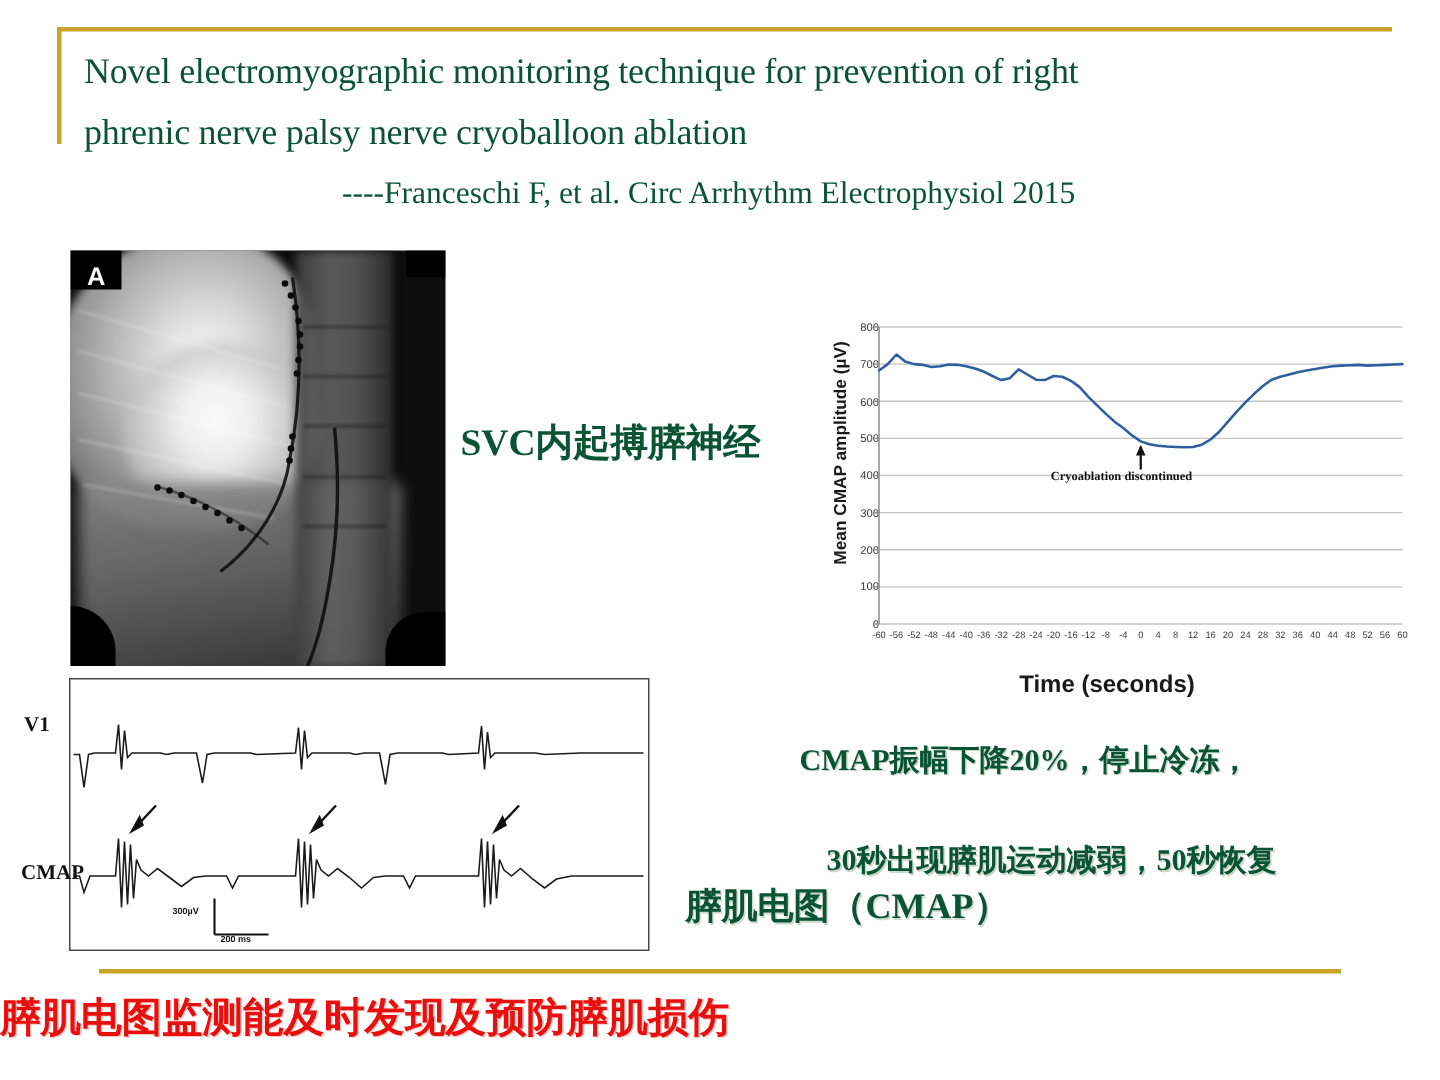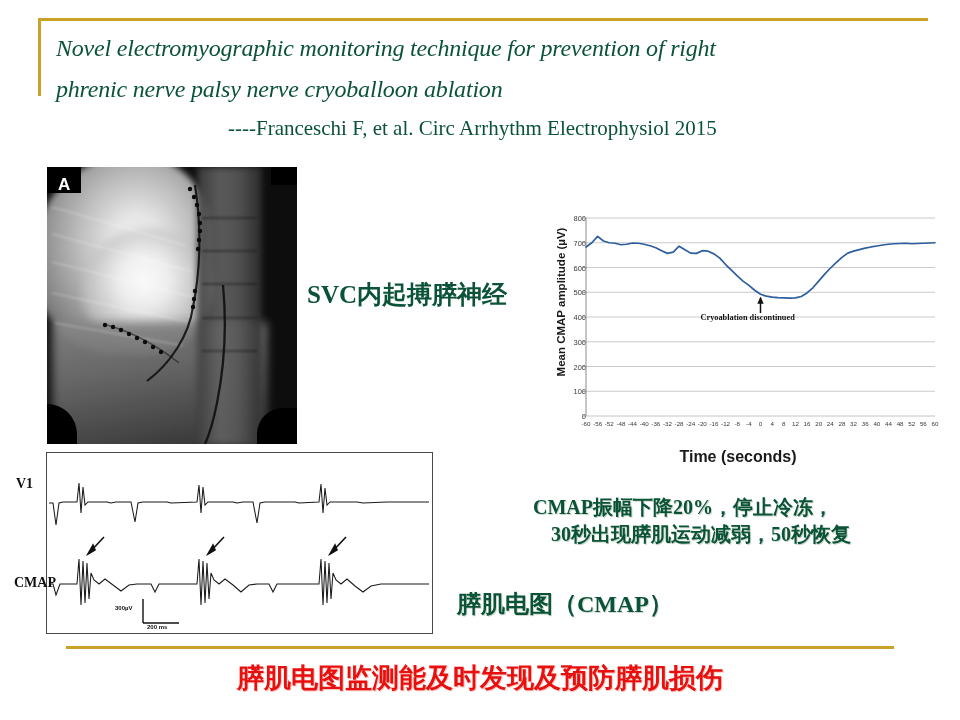--- a/index.html
+++ b/index.html
@@ -13,21 +13,21 @@
   .title-frame{
     position:absolute;left:38px;top:18px;width:890px;height:78px;
     border-top:3px solid #c9a227;border-left:3px solid #c9a227;
     box-sizing:border-box;
   }
   .title-text{
     position:absolute;left:56px;top:28px;width:880px;
     color:#0a5336;font-size:24px;line-height:41px;
     font-family:"Liberation Serif",serif;letter-spacing:-0.2px;
   }
-  .title-line{display:block;white-space:nowrap;font-style:italic;}
+  .title-line{display:block;white-space:nowrap;}
   .citation{
     position:absolute;left:228px;top:116px;width:720px;
     color:#0a5336;font-size:21px;white-space:nowrap;
     font-family:"Liberation Serif",serif;
   }
 
   
   .fluoro{
     position:absolute;left:47px;top:167px;width:250px;height:277px;
     background:#0d0d0d;overflow:hidden;
@@ -88,21 +88,21 @@
     color:#0a5336;font-size:25px;font-weight:700;white-space:nowrap;
     font-family:"Liberation Serif",serif;
   }
   .cmap-note{
     position:absolute;left:533px;top:494px;width:420px;
     color:#0a5336;font-size:20px;font-weight:700;line-height:27px;
     font-family:"Liberation Serif",serif;
     text-shadow:1px 1px 0 rgba(160,180,160,.55);
   }
   .cmap-note span{display:block;white-space:nowrap;}
-  .cmap-note .l2{padding-left:18px;}
+  .cmap-note .l2{padding-left:18px;margin-top:40px;}
   .emg-caption{
     position:absolute;left:457px;top:588px;
     color:#0a5336;font-size:24px;font-weight:700;white-space:nowrap;
     font-family:"Liberation Serif",serif;
     text-shadow:1px 1px 0 rgba(160,180,160,.5);
   }
 
   
   .emg-panel{
     position:absolute;left:46px;top:452px;width:387px;height:182px;
@@ -148,21 +148,21 @@
     position:absolute;color:#3a3a3a;font-size:6.2px;
     font-family:"Liberation Sans",sans-serif;transform:translateX(-50%);
     white-space:nowrap;
   }
 
   
   .bottom-rule{
     position:absolute;left:66px;top:646px;width:828px;height:3px;background:#c9a227;
   }
   .bottom-text{
-    position:absolute;left:0;top:660px;width:960px;text-align:center;
+    position:absolute;left:0;top:660px;width:960px;
     color:#e8100f;font-size:27px;font-weight:700;
     font-family:"Liberation Serif",serif;
     text-shadow:1px 1px 0 rgba(255,170,160,.65);
   }
 </style>
 </head>
 <body>
 
 <div id="slide">
 

